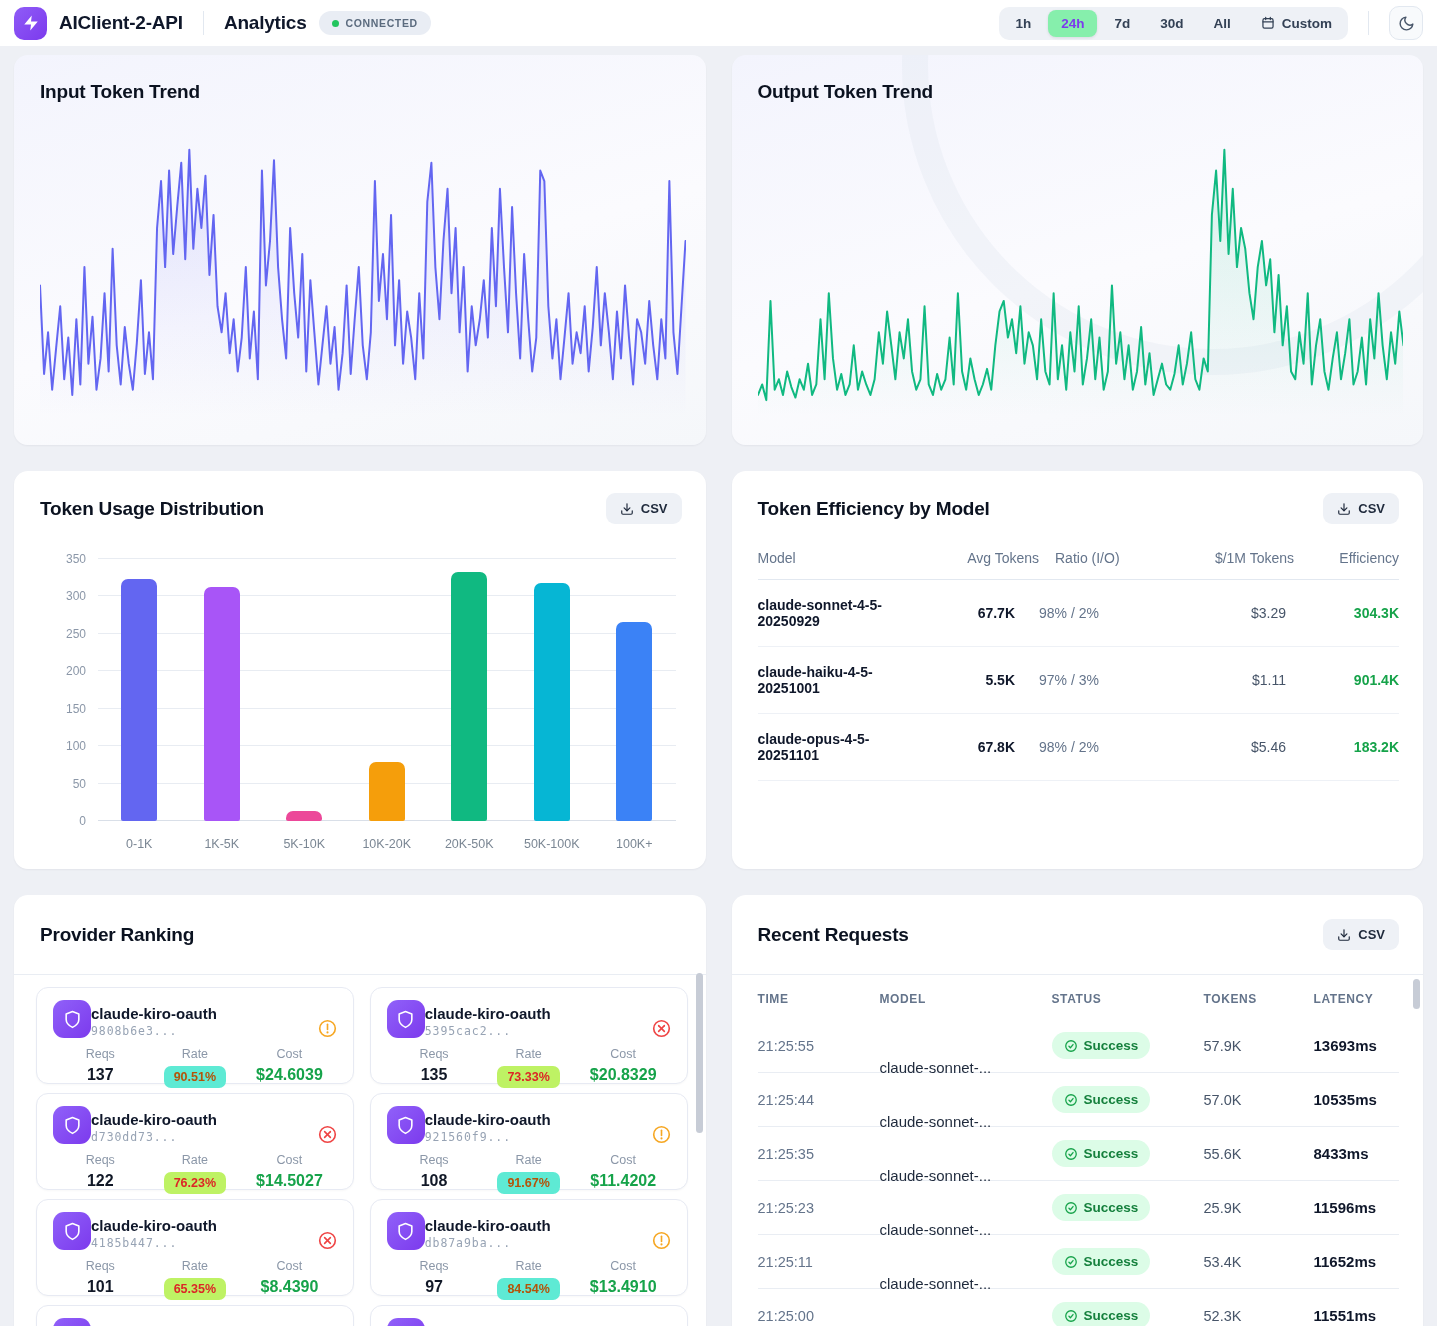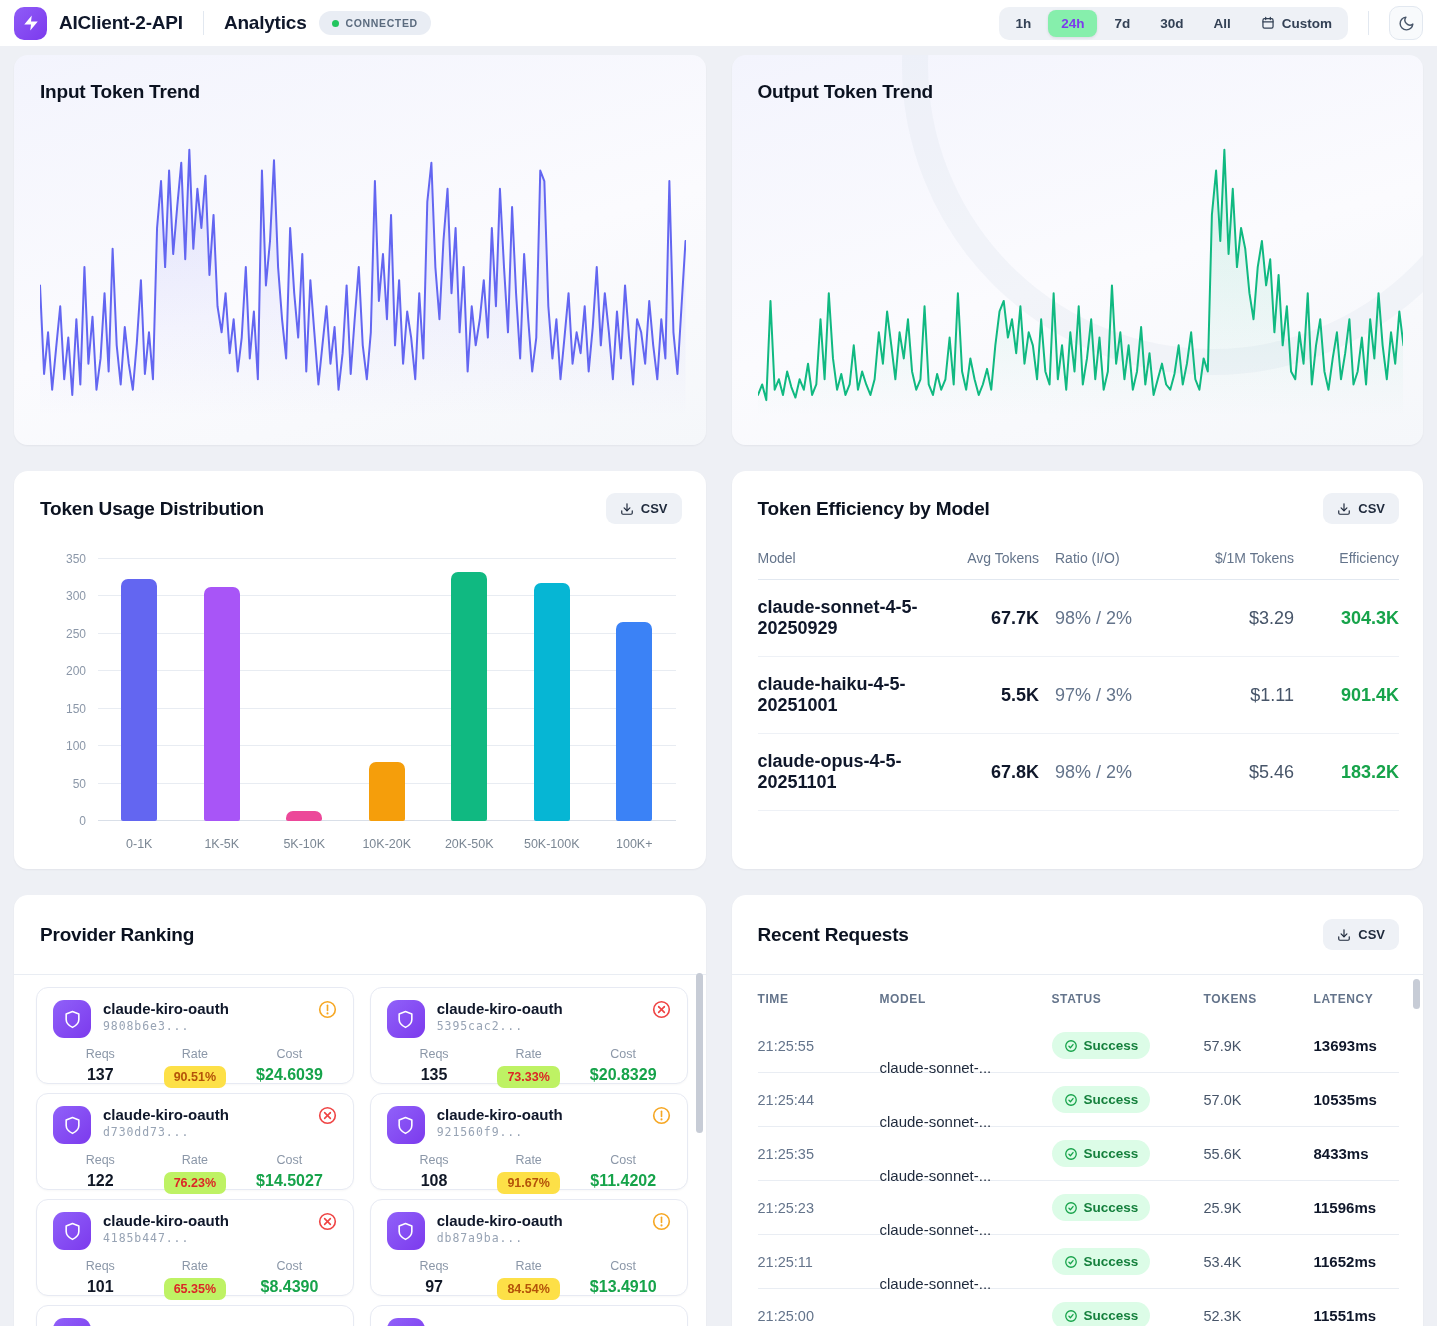--- a/index.html
+++ b/index.html
@@ -51,46 +51,46 @@
            font-size:12px; color:#8b97a8; }
   .bars { position:absolute; inset:0; display:flex; align-items:flex-end; justify-content:space-around; }
   .bar-col { position:relative; width:36px; height:100%; display:flex; align-items:flex-end; justify-content:center; }
   .bar { width:44px; border-radius:7px 7px 2px 2px; }
   .xtick { position:absolute; bottom:-30px; left:50%; transform:translateX(-50%); white-space:nowrap;
            font-size:12.5px; color:#7b8794; }
   
   .eff-table { margin:16px 24px 0 26px; }
   .eff-row { display:grid; grid-template-columns:1fr 105px 120px 135px 105px; align-items:center; }
   .eff-header { color:#64748b; font-size:14px; padding:10px 0 13px; border-bottom:1px solid #e2e8f0; }
-  .eff-data { padding:17px 0; border-bottom:1px solid #eef1f6; font-size:18px; }
+  .eff-data { padding:17px 0; border-bottom:1px solid #eef1f6; font-size:14px;gap:8px; }
   .eff-model { font-weight:700; color:#0f172a; }
   .eff-avg { text-align:right; font-weight:700; }
   .eff-ratio { text-align:left; padding-left:16px; color:#64748b; }
   .eff-cost { text-align:right; color:#475569; }
   .eff-eff { text-align:right; color:#16a34a; font-weight:700; }
   .eh-avg,.eh-cost,.eh-eff { text-align:right; }
   .eh-ratio { padding-left:16px; }
   
   .pcards { padding:12px 18px 0 22px; display:grid; grid-template-columns:1fr 1fr; gap:9px 16px;
             align-content:start; height:calc(100% - 80px); overflow:hidden; }
   .pcard { border:1px solid #e7eaf3; border-radius:12px; background:#fff; height:97px; padding:12px 16px;
            box-shadow:0 1px 2px rgba(15,23,42,.03); cursor:pointer; }
-  .pcard-top { display:flex; align-items:flex-start; gap:12px; }
+  .pcard-top { display:flex; align-items:flex-end; }
   .picon { width:38px; height:38px; border-radius:11px; background:linear-gradient(135deg,#9061f9,#7c3aed);
            display:flex; align-items:center; justify-content:center; flex:0 0 auto; }
   .pname { font-size:15px; font-weight:700; color:#0f172a; }
   .phash { font-family:"DejaVu Sans Mono", monospace; font-size:11.5px; color:#97a3b4; margin-top:2px; letter-spacing:.08em; }
   .pstatus { margin-left:auto; display:flex; }
   .pstats { display:flex; margin-top:9px; }
   .pstat { flex:1; text-align:center; }
   .plabel { font-size:12.5px; color:#8b97a8; margin-bottom:5px; }
   .pval { font-size:16px; font-weight:700; color:#111827; }
   .pval.cost { color:#16a34a; }
   .rate-badge { display:inline-block; padding:4px 10px; border-radius:7px; font-size:12.5px; font-weight:700; }
-  .rate-warn { background:#fde047; color:#b45309; }
+  .rate-warn { background:#5eead4; color:#b45309; }
   .rate-bad  { background:#bef264; color:#dc2626; }
   
   .req-table { padding:0 24px 0 26px; }
   .req-row { display:grid; grid-template-columns:122px 172px 152px 110px 1fr; align-items:center; }
   .req-header { padding:17px 0 13px; font-size:12px; font-weight:700; color:#64748b; letter-spacing:.05em; }
   .req-data { height:54px; border-bottom:1px solid #e9edf3; }
   .rq-time { color:#64748b; font-size:14.5px; }
   .rq-model { color:#1e293b; font-size:15px; font-weight:500; white-space:nowrap; overflow:hidden; text-overflow:ellipsis; padding-right:14px;margin-top:44px; }
   .rq-tokens { color:#475569; font-size:14.5px; }
   .rq-latency { color:#0f172a; font-size:15px; font-weight:700; }

